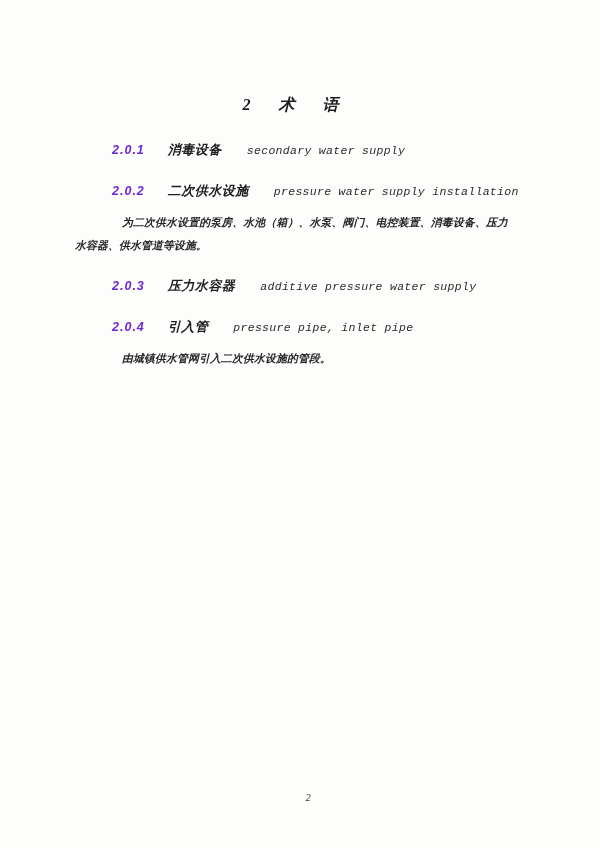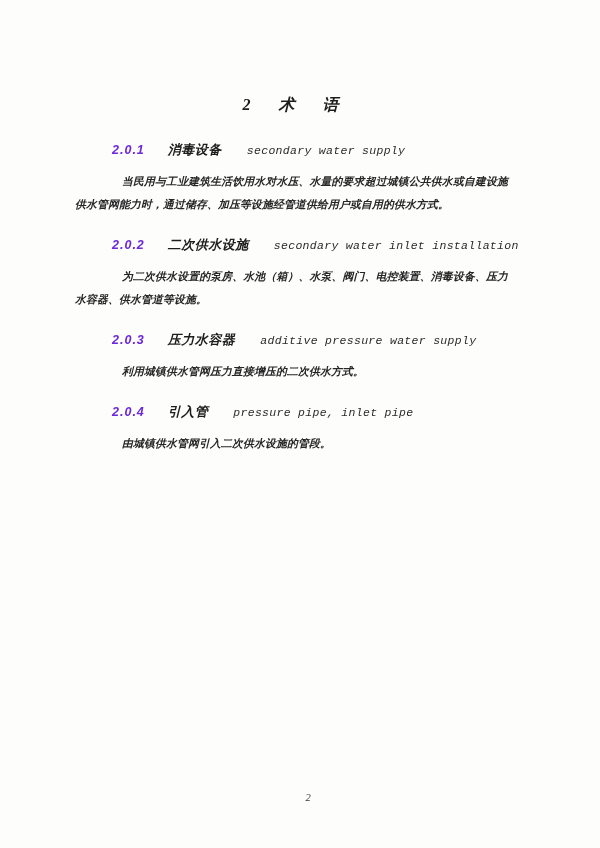--- a/index.html
+++ b/index.html
@@ -88,39 +88,37 @@
   <div class="content">
 
     <h1 class="chapter-title">2 术 语</h1>
 
     <section class="term-section">
       <p class="term-heading">
         <span class="term-no">2.0.1</span>
         <span class="term-zh">消毒设备</span>
         <span class="term-en">secondary water supply</span>
       </p>
-      <p class="term-def">当民用与工业建筑生活饮用水对水压、水量的要求超过城镇公共供水或自建设施供水管网能力时，通过储存、加压等设施经管道供给用户或自用的供水方式。</p>
     </section>
 
     <section class="term-section">
       <p class="term-heading">
         <span class="term-no">2.0.2</span>
         <span class="term-zh">二次供水设施</span>
-        <span class="term-en">secondary water inlet installation</span>
+        <span class="term-en">pressure water supply installation</span>
       </p>
       <p class="term-def">为二次供水设置的泵房、水池（箱）、水泵、阀门、电控装置、消毒设备、压力水容器、供水管道等设施。</p>
     </section>
 
     <section class="term-section">
       <p class="term-heading">
         <span class="term-no">2.0.3</span>
         <span class="term-zh">压力水容器</span>
         <span class="term-en">additive pressure water supply</span>
       </p>
-      <p class="term-def">利用城镇供水管网压力直接增压的二次供水方式。</p>
     </section>
 
     <section class="term-section">
       <p class="term-heading">
         <span class="term-no">2.0.4</span>
         <span class="term-zh">引入管</span>
         <span class="term-en">pressure pipe, inlet pipe</span>
       </p>
       <p class="term-def">由城镇供水管网引入二次供水设施的管段。</p>
     </section>

